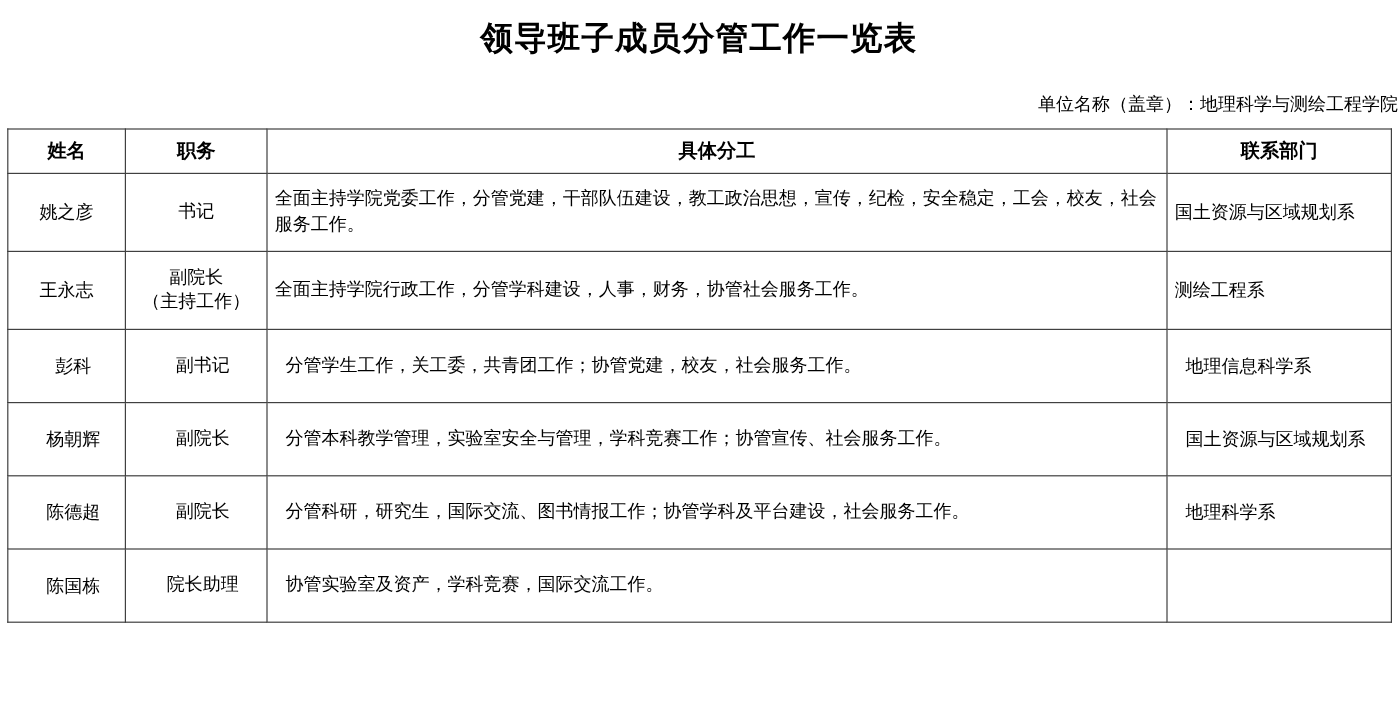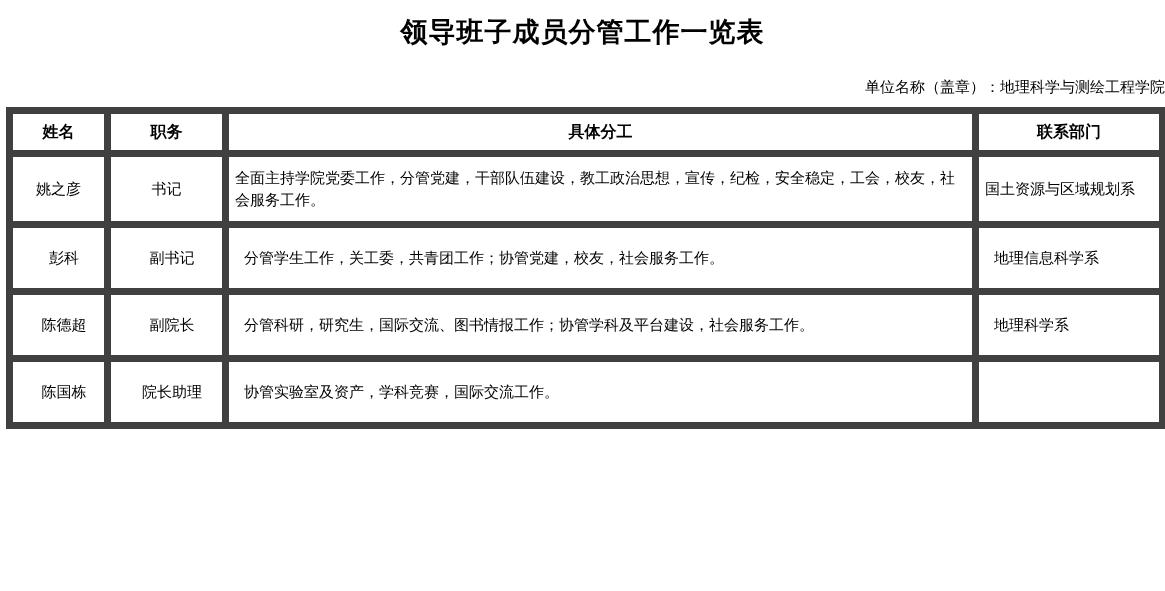--- a/index.html
+++ b/index.html
@@ -38,21 +38,21 @@
     text-align: right;
   }
   table.main-table {
     border-collapse: collapse;
     width: 1153px;
     margin-left: 6px;
     table-layout: fixed;
   }
   table.main-table th,
   table.main-table td {
-    border: 7px solid #404040;
+    border: 1px solid #404040;
     vertical-align: middle;
     font-size: 15px;
     font-family: Liberation Sans, sans-serif;
   }
   table.main-table th {
     text-align: center;
     font-weight: bold;
     height: 34px;
     font-size: 16px;
   }
@@ -105,25 +105,37 @@
         <th>联系部门</th>
       </tr>
     </thead>
     <tbody>
       <tr class="row-tall">
         <td class="c-name">姚之彦</td>
         <td class="c-post">书记</td>
         <td class="c-duty">全面主持学院党委工作，分管党建，干部队伍建设，教工政治思想，宣传，纪检，安全稳定，工会，校友，社会服务工作。</td>
         <td class="c-dept">国土资源与区域规划系</td>
       </tr>
+      <tr class="row-tall">
+        <td class="c-name">王永志</td>
+        <td class="c-post">副院长<br>（主持工作）</td>
+        <td class="c-duty">全面主持学院行政工作，分管学科建设，人事，财务，协管社会服务工作。</td>
+        <td class="c-dept">测绘工程系</td>
+      </tr>
       <tr class="row-std">
         <td class="c-name">彭科</td>
         <td class="c-post">副书记</td>
         <td class="c-duty">分管学生工作，关工委，共青团工作；协管党建，校友，社会服务工作。</td>
         <td class="c-dept">地理信息科学系</td>
+      </tr>
+      <tr class="row-std">
+        <td class="c-name">杨朝辉</td>
+        <td class="c-post">副院长</td>
+        <td class="c-duty">分管本科教学管理，实验室安全与管理，学科竞赛工作；协管宣传、社会服务工作。</td>
+        <td class="c-dept">国土资源与区域规划系</td>
       </tr>
       <tr class="row-std">
         <td class="c-name">陈德超</td>
         <td class="c-post">副院长</td>
         <td class="c-duty">分管科研，研究生，国际交流、图书情报工作；协管学科及平台建设，社会服务工作。</td>
         <td class="c-dept">地理科学系</td>
       </tr>
       <tr class="row-std">
         <td class="c-name">陈国栋</td>
         <td class="c-post">院长助理</td>

